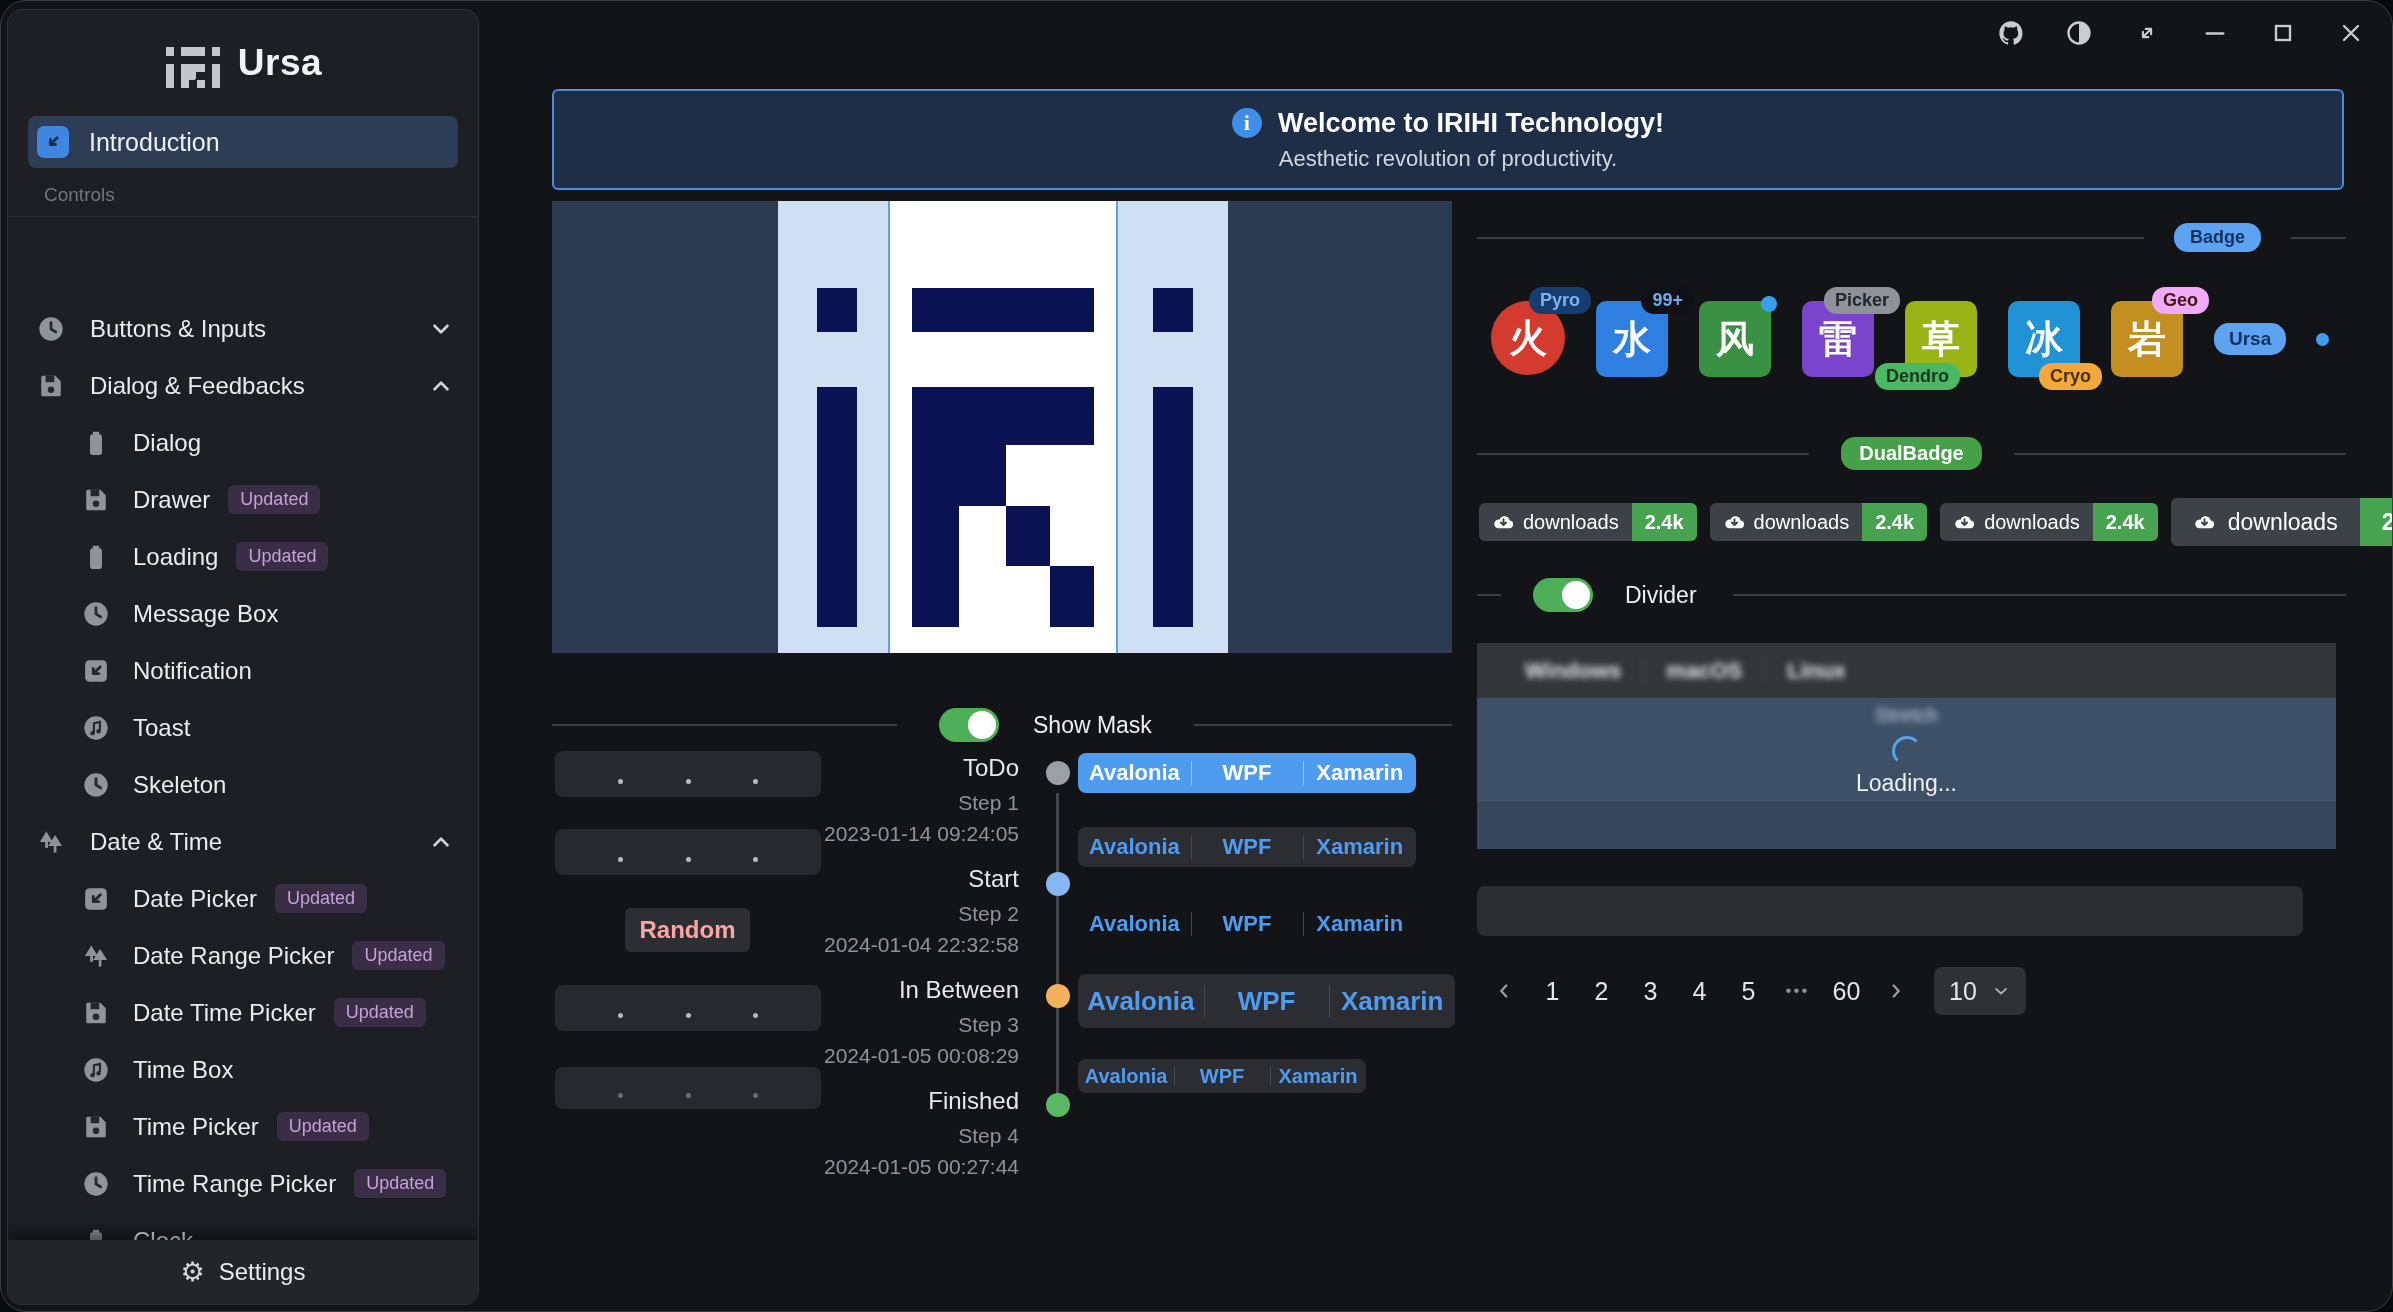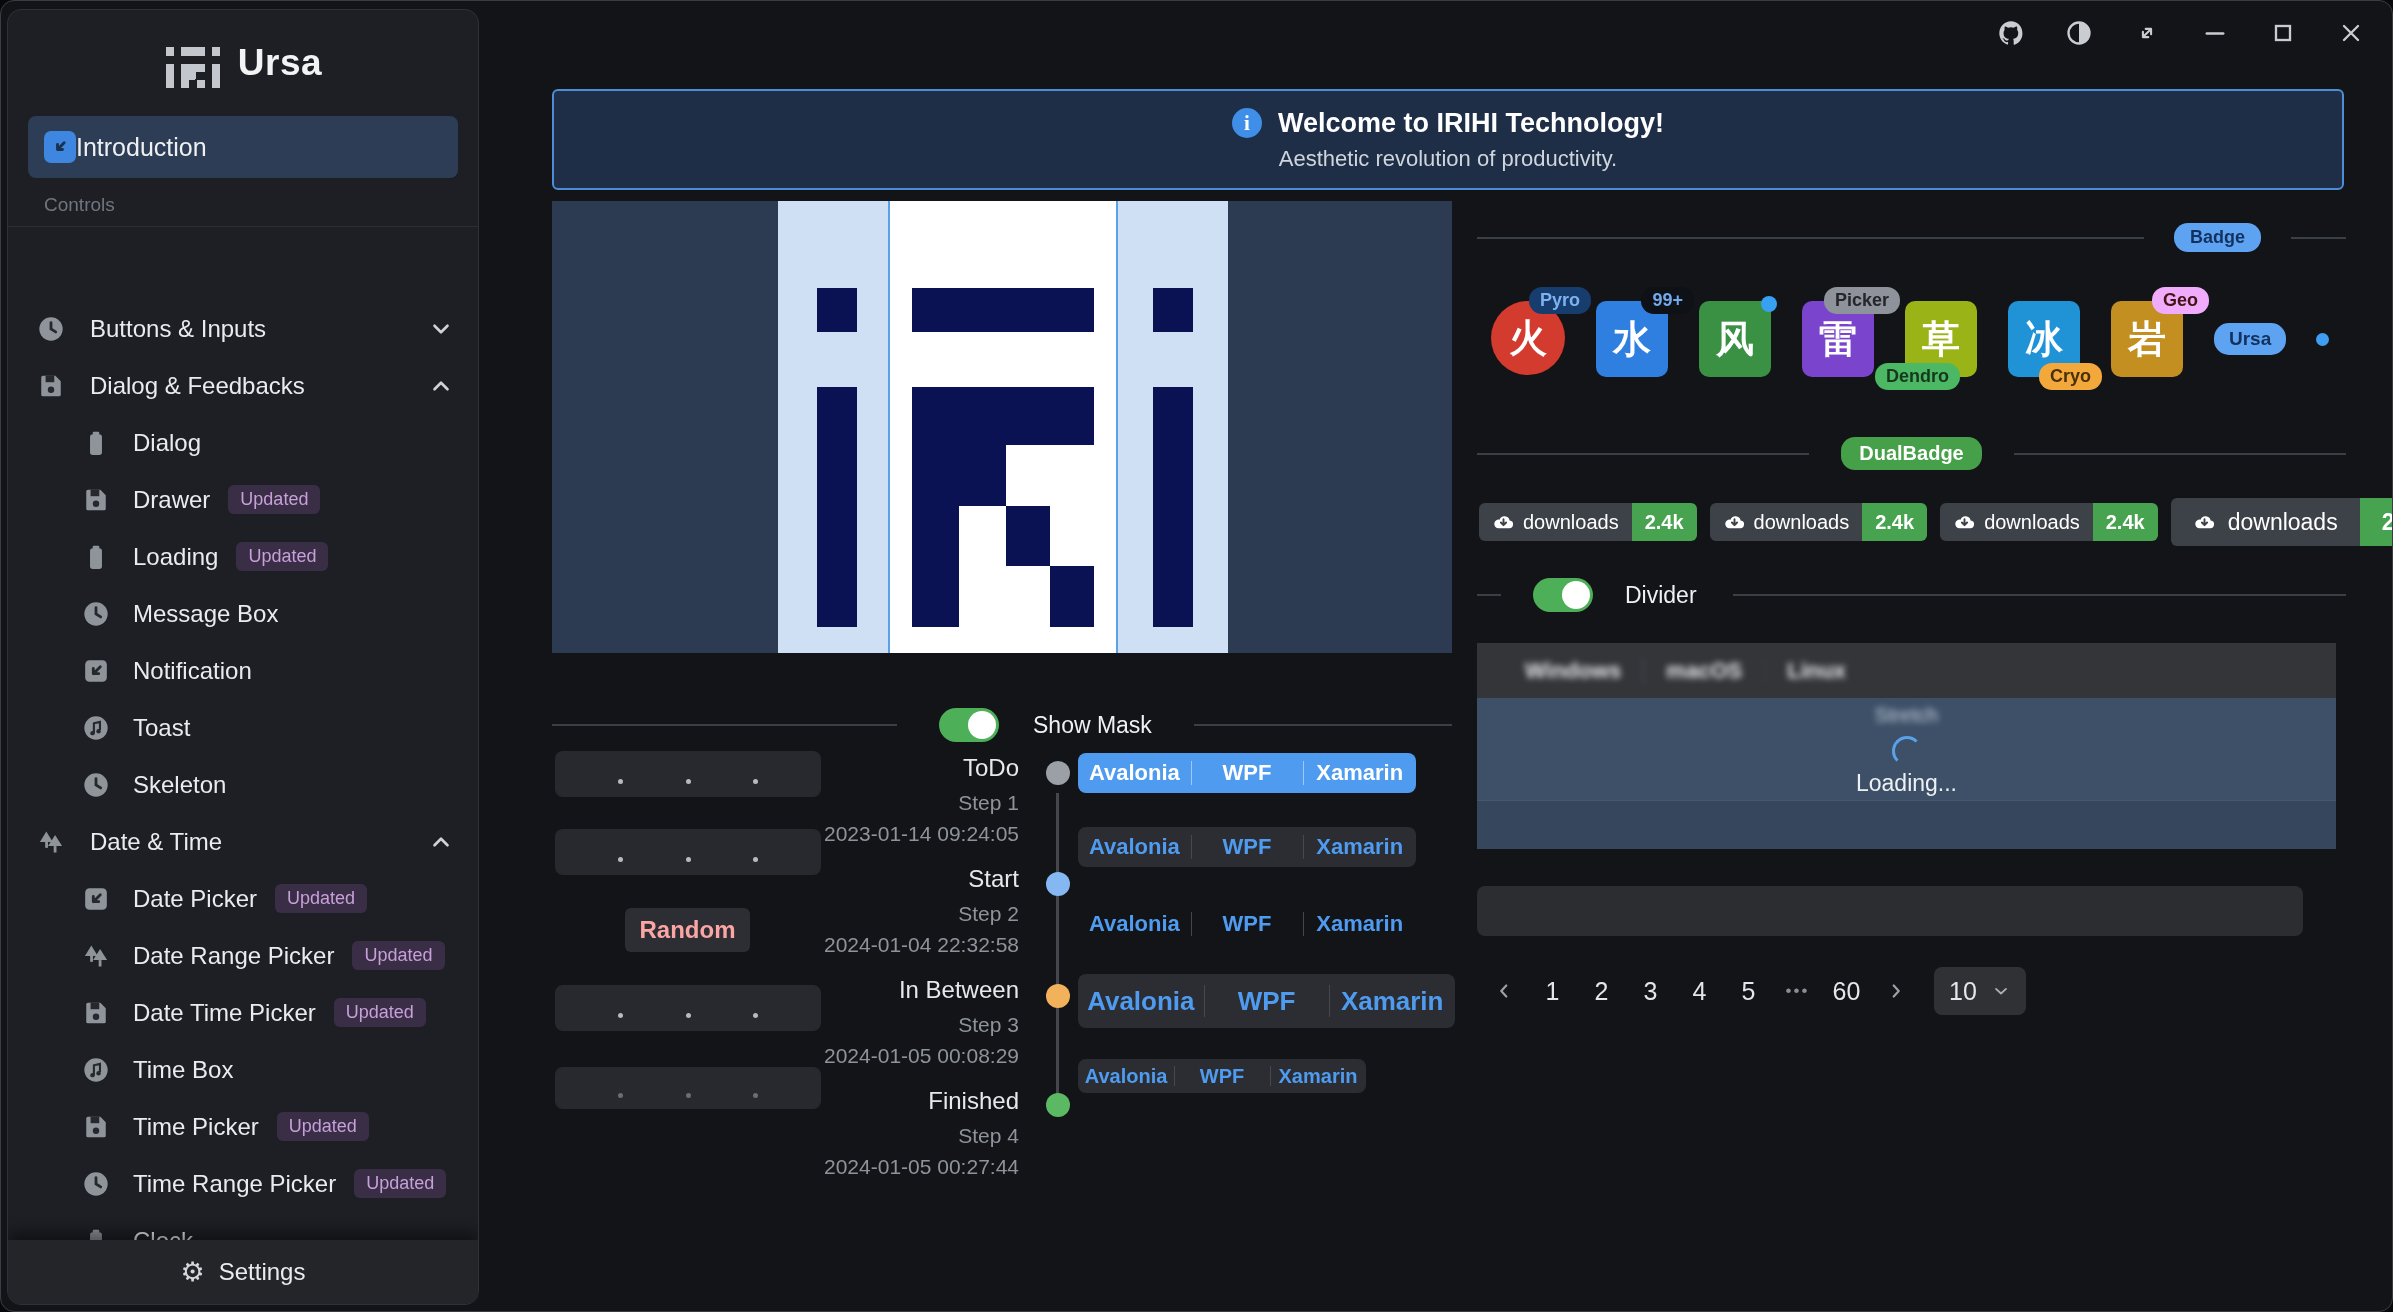--- a/index.html
+++ b/index.html
@@ -1,28 +1,28 @@
 <!DOCTYPE html>
 <html><head>
 <meta charset="utf-8">
 <style>
   * { margin:0; padding:0; box-sizing:border-box; }
   html,body { background:#08090b; }
   body { font-family:"Liberation Sans", sans-serif; }
   .window { position:relative; width:2393px; height:1312px; background:#131418;
-            border:1px solid #3a3d44; border-radius:14px; overflow:hidden; }
+            border:1px solid #3a3d44; border-radius:26px; overflow:hidden; }
 
   
   .sidebar { position:absolute; left:6px; top:8px; width:472px; height:1296px;
              background:#1d1f24; border:1px solid #2e3138; border-radius:14px; overflow:hidden; }
   .logo-row { height:106px; display:flex; align-items:center; justify-content:center; gap:16px; }
   .logo-mark { width:58px; height:50px; }
   .logo-text { font-size:37px; font-weight:bold; color:#f2f3f5; letter-spacing:.5px; }
-  .intro-item { margin:0 20px 16px 20px; height:62px; background:#2c3d55; border-radius:8px;
-                display:flex; align-items:center; gap:0; padding-left:16px; cursor:pointer; }
+  .intro-item { margin:0 20px 16px 20px; height:52px; background:#2c3d55; border-radius:8px;
+                display:flex; align-items:center; gap:20px; padding-left:9px; cursor:pointer; }
   .intro-icon { width:32px; height:32px; background:#3f86e0; border-radius:7px;
                 display:flex; align-items:center; justify-content:center; }
   .intro-label { font-size:25px; color:#eef0f2; }
   .section-label { margin:4px 20px 10px 36px; font-size:19px; color:#70757e; }
   .section-rule { border-bottom:1px solid #2b2e34; margin:0 0 4px 0; }
   .nav { position:absolute; top:290px; bottom:0; left:0; right:0; overflow:hidden; }
   .nav-row { height:57px; display:flex; align-items:center; padding:0 24px 0 26px; cursor:pointer; }
   .nav-row .g-icon { width:34px; height:34px; flex:0 0 34px; display:flex; align-items:center; justify-content:center; }
   .nav-row.item { padding-left:72px; }
   .nav-row .i-icon { width:31px; height:31px; flex:0 0 31px; display:flex; align-items:center; justify-content:center; }

